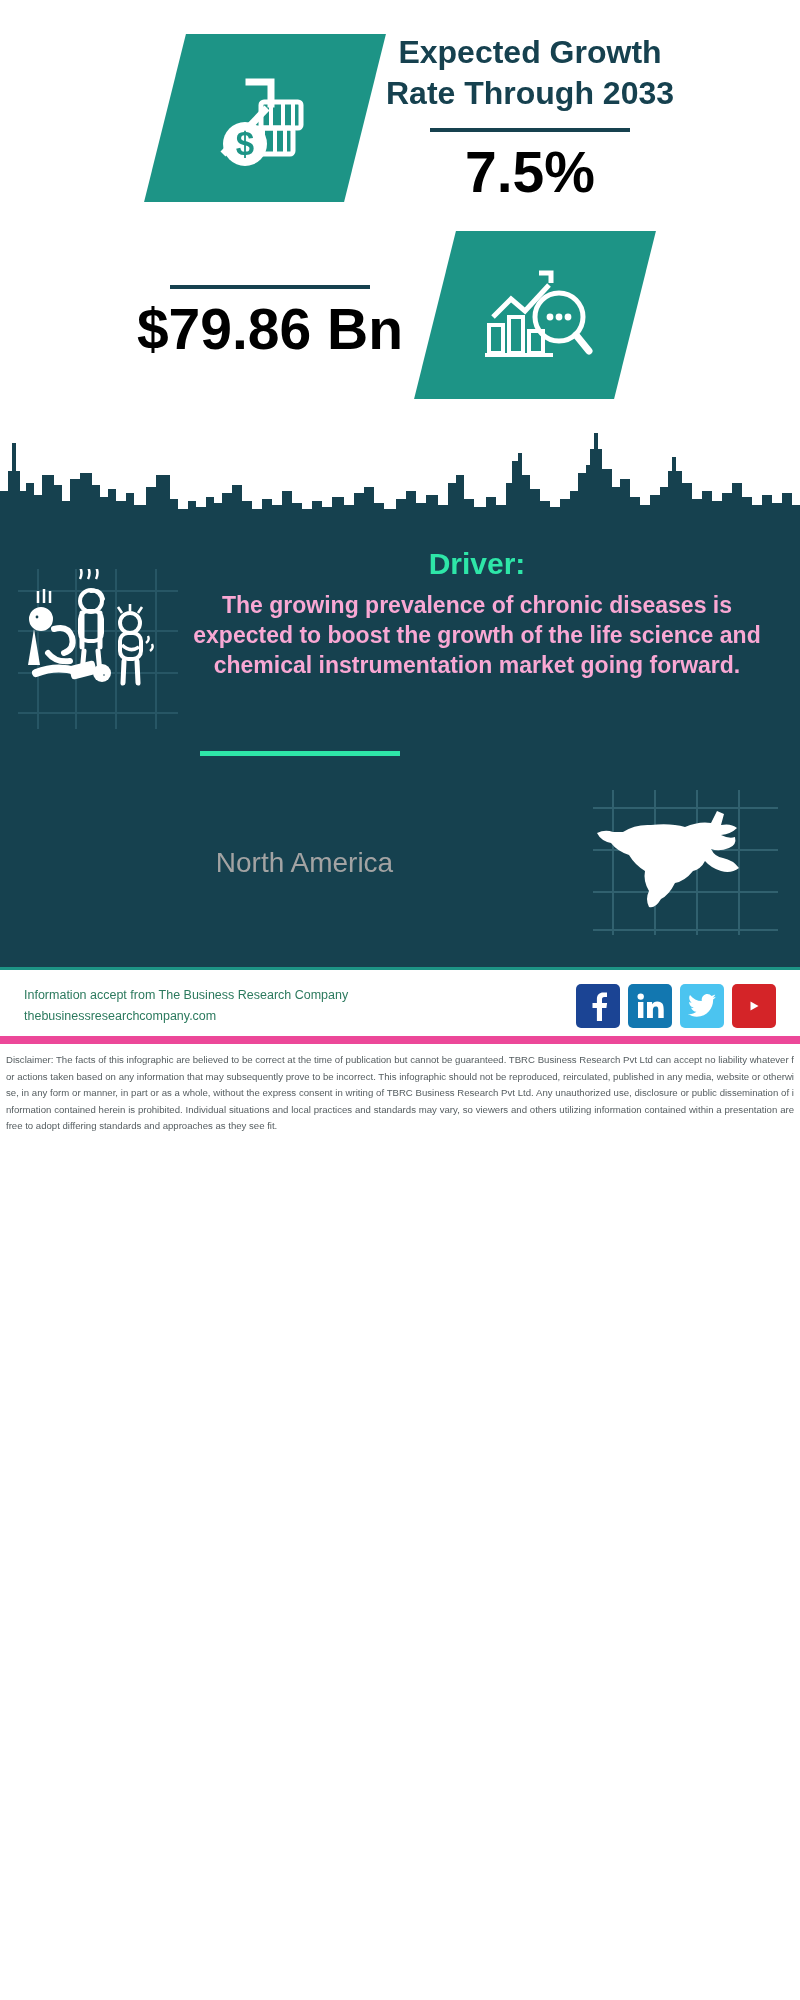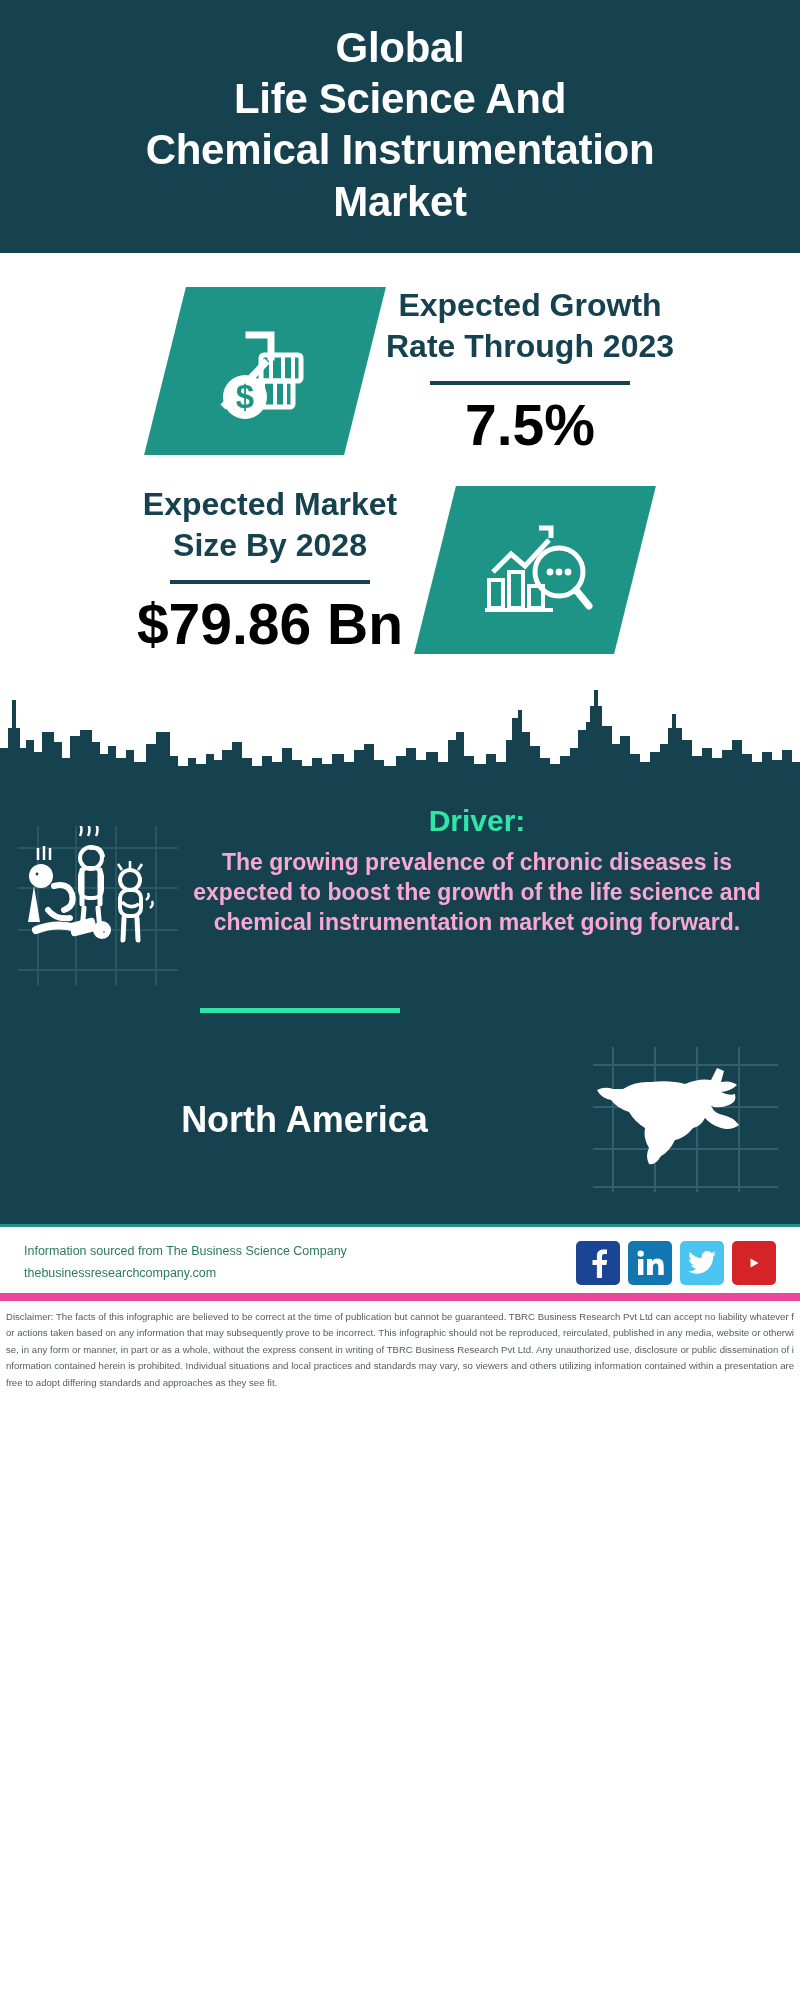--- a/index.html
+++ b/index.html
@@ -151,23 +151,23 @@
     display: flex;
     align-items: center;
     padding: 34px 22px 6px 22px;
   }
   .region-text {
     flex: 1 1 auto;
     text-align: center;
     padding-right: 6px;
   }
   .region-name {
-    color: #ffffff;
-    font-size: 36px;
-    font-weight: bold;
+    color: #a3a3a3;
+    font-size: 28px;
+    font-weight: normal;
     line-height: 1.25;
   }
   .region-sub {
     color: #ffffff;
     font-size: 27px;
     line-height: 1.28;
     margin-top: 2px;
   }
   .region-map {
     flex: 0 0 auto;
@@ -219,28 +219,20 @@
     line-height: 1.72;
     text-align: justify;
     word-break: break-all;
   }
 </style>
 </head>
 <body>
 
 <div class="page">
 
-  <div class="header">
-    <div class="header-title">
-      <span class="line">Global</span>
-      <span class="line">Life Science And</span>
-      <span class="line">Chemical Instrumentation</span>
-      <span class="line">Market</span>
-    </div>
-  </div>
 
   <div class="stats-band">
 
     <div class="stat-row">
       <div class="gap-left"></div>
       <div class="para-badge">
         <div class="inner">
           <span>
             <svg width="120" height="120" viewBox="0 0 120 120">
 
@@ -258,33 +250,29 @@
 
               <circle cx="40" cy="86" r="22" fill="#ffffff"></circle>
               <text x="40" y="97" font-family="Liberation Sans, sans-serif" font-size="33" font-weight="bold" fill="#1d9486" text-anchor="middle">$</text>
             </svg>
           </span>
         </div>
       </div>
       <div class="stat-text">
         <div class="stat-label">
           <span>Expected Growth</span><br>
-          <span>Rate Through 2023</span>
+          <span>Rate Through 2033</span>
         </div>
         <div class="stat-rule"></div>
         <div class="stat-value">7.5%</div>
       </div>
     </div>
 
     <div class="stat-row reverse">
       <div class="stat-text">
-        <div class="stat-label">
-          <span>Expected Market</span><br>
-          <span>Size By 2028</span>
-        </div>
         <div class="stat-rule"></div>
         <div class="stat-value">$79.86 Bn</div>
       </div>
       <div class="para-badge">
         <div class="inner">
           <span>
             <svg width="120" height="112" viewBox="0 0 120 112">
 
               <path d="M18 58 L36 40 L50 52 L74 26" stroke="#ffffff" stroke-width="5" fill="none"></path>
               <path d="M76 24 L76 14 L64 14" stroke="#ffffff" stroke-width="5" fill="none"></path>
@@ -393,21 +381,21 @@
             </g>
             <path fill="#ffffff" d="M30 42 q12 -8 28 -7 q20 -2 34 2 q14 -6 26 -4 l6 -12 l7 3 l-3 11 q10 -2 16 3 q-6 6 -16 7 q8 4 14 2 q2 8 -6 11 q-10 4 -18 1 q4 8 12 9 q10 2 16 10 q-8 6 -18 3 q-10 -3 -16 -10 q-4 8 -12 10 q-8 10 -18 12 q-6 12 -14 16 q-6 10 -12 8 q-4 -8 0 -16 q-6 -10 -4 -20 q-10 -6 -16 -16 q-12 -4 -18 -12 q-10 -2 -14 -10 q8 -4 16 -1 z"></path>
           </svg>
         </span>
       </div>
     </div>
   </div>
 
   <div class="footer">
     <div class="footer-source">
-      <div>Information sourced from The Business Science Company</div>
+      <div>Information accept from The Business Research Company</div>
       <div>thebusinessresearchcompany.com</div>
     </div>
     <div class="social-icons">
       <div class="social-icon si-facebook">
         <svg width="26" height="30" viewBox="0 0 26 30">
             <path fill="#ffffff" d="M17 30V17h4.4l.7-5.1H17V8.6c0-1.5.4-2.5 2.5-2.5H22V1.6C21.6 1.5 20.1 1.4 18.3 1.4c-3.8 0-6.4 2.3-6.4 6.6v3.9H7.5V17h4.4v13H17z"></path>
           </svg>
       </div>
       <div class="social-icon si-linkedin">
         <svg width="28" height="28" viewBox="0 0 28 28">

